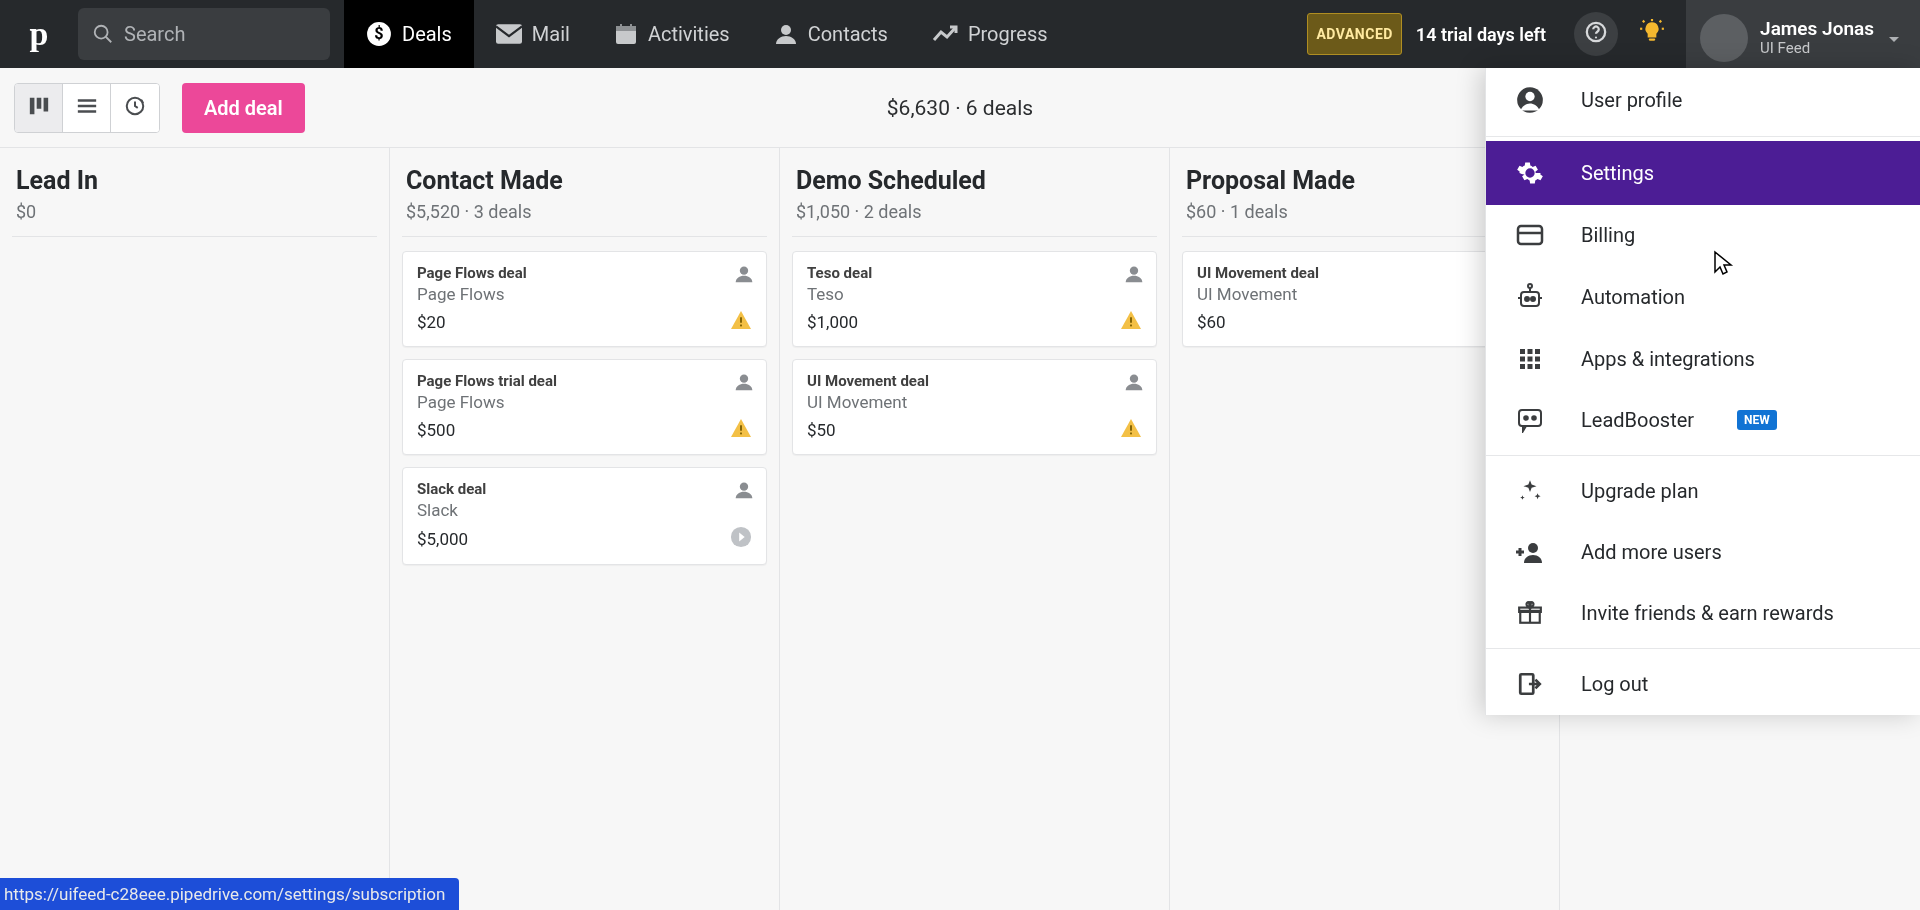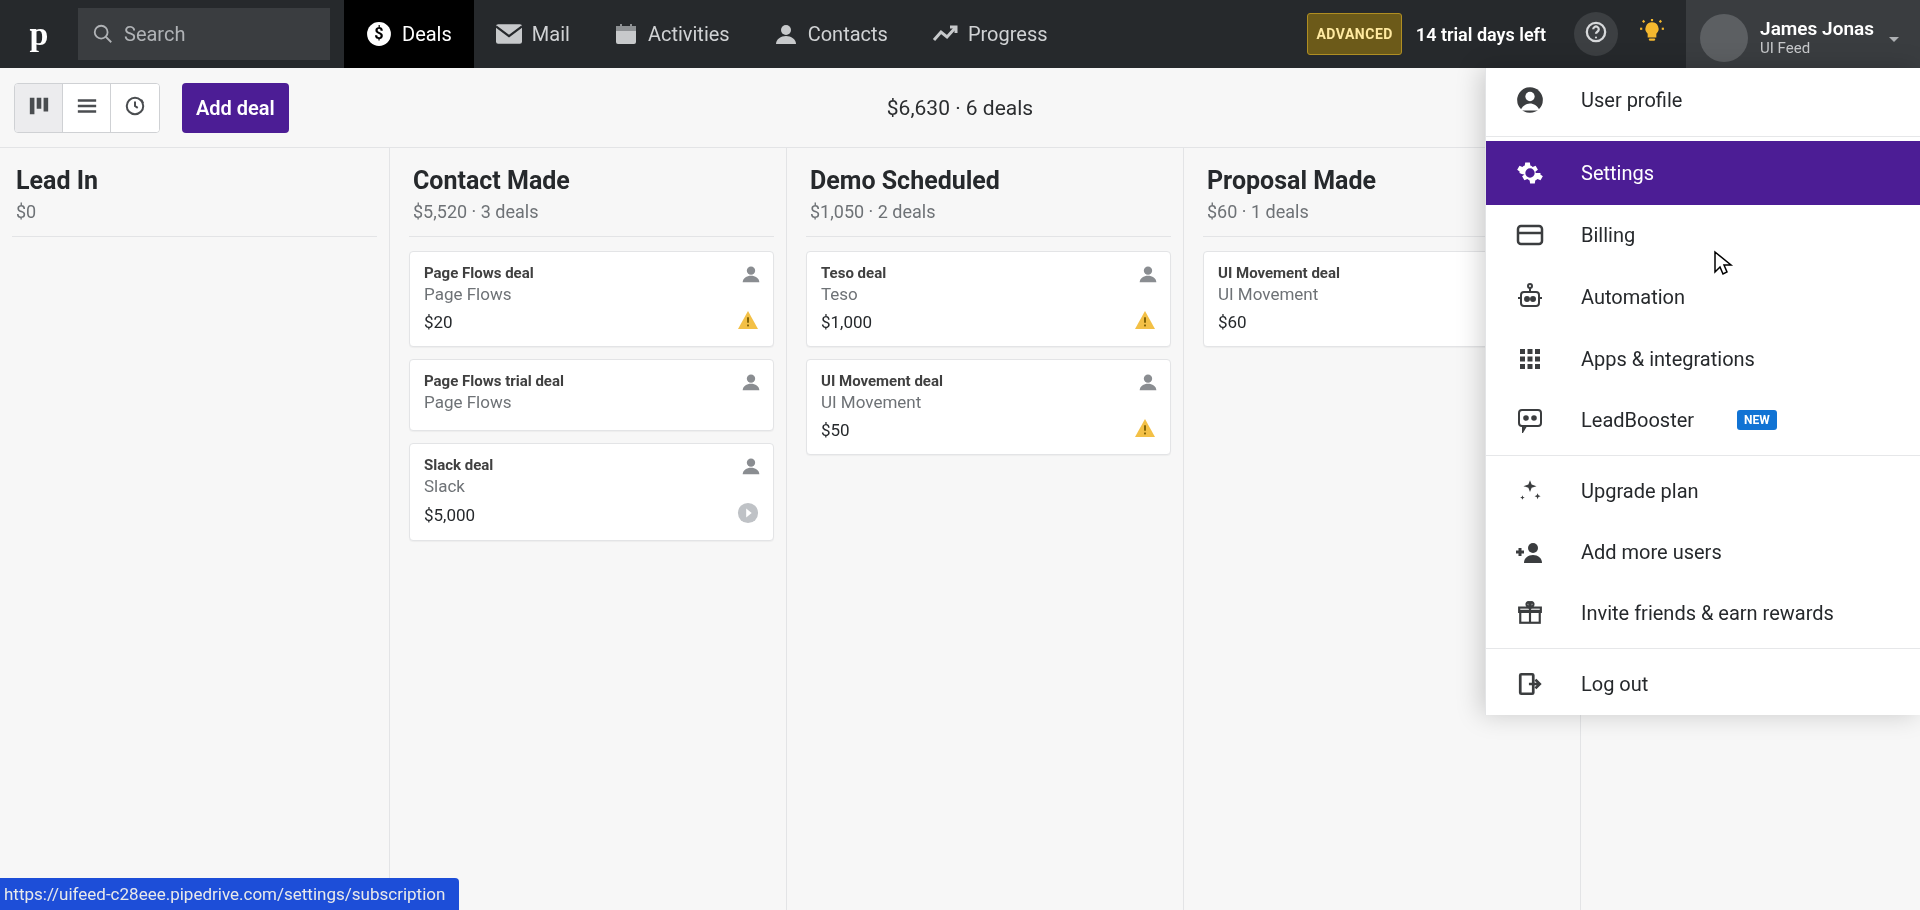--- a/index.html
+++ b/index.html
@@ -1,21 +1,21 @@
 <!DOCTYPE html>
 <html><head>
 <meta charset="utf-8">
 <style>
   * { box-sizing: border-box; margin: 0; padding: 0; font-family: -apple-system, BlinkMacSystemFont, "Segoe UI", Roboto, Helvetica, Arial, sans-serif; }
   body { background: #f7f7f7; width: 1920px; height: 910px; overflow: hidden; position: relative; }
 
   
   .topbar { height: 68px; background: #26292c; display: flex; align-items: center; color: #fff; }
   .logo { width: 78px; display:flex; align-items:center; justify-content:center; font-family: Georgia, serif; font-size: 34px; font-weight:600; color:#fff;}
-  .search-wrap { width: 252px; height: 52px; background: #3a3d40; border-radius: 0; display:flex; align-items:center; padding: 0 14px; margin-right: 14px;}
+  .search-wrap { width: 252px; height: 52px; background: #3a3d40; border-radius: 6px; display:flex; align-items:center; padding: 0 14px; margin-right: 14px;}
   .search-wrap svg { margin-right: 10px; }
   .search-input { background: transparent; border: none; color: #bdbfc2; font-size: 20px; outline:none; width:100%; }
   .search-input::placeholder { color: #b0b3b6; }
 
   .nav { display:flex; align-items:center; height:100%; }
   .nav-item { display:flex; align-items:center; gap:10px; padding: 0 22px; height:100%; color:#d0d2d4; font-size:20px; cursor:pointer;}
   .nav-item.active { background:#000; color:#fff; }
   .nav-item svg { flex:0 0 auto; }
 
   .top-right { margin-left:auto; display:flex; align-items:center; height:100%; }
@@ -29,26 +29,26 @@
   .user-name { font-size:19px; font-weight:600; color:#fff;}
   .user-sub  { font-size:15px; color:#c7c9cb;}
   .caret { margin-left:14px; }
 
   
   .toolbar { height:80px; border-bottom:1px solid #e3e4e6; display:flex; align-items:center; padding: 0 14px;}
   .seg { display:flex; border:1px solid #cfd1d4; border-radius:4px; overflow:hidden; background:#fff;}
   .seg button { width:48px; height:48px; background:#fff; border:none; border-right:1px solid #cfd1d4; display:flex;align-items:center;justify-content:center; cursor:pointer;}
   .seg button:last-child{border-right:none;}
   .seg button.active { background:#ececee; }
-  .add-deal { margin-left:22px; height:50px; padding:0 14px; background:#4c1d95; color:#fff; border:none; border-radius:4px; font-size:20px; font-weight:600; cursor:pointer;}
+  .add-deal { margin-left:22px; height:50px; padding:0 22px; background:#ec4899; color:#fff; border:none; border-radius:4px; font-size:20px; font-weight:600; cursor:pointer;}
   .pipeline-summary { position:absolute; left:50%; transform:translateX(-50%); font-size:21px; color:#2b2d2f;}
   .sales-pill { margin-left:auto; height:50px; border:1px solid #cfd1d4; border-radius:4px; background:#fff; display:flex; align-items:center; padding:0 16px; gap:10px; font-size:20px; font-weight:600; cursor:pointer;}
 
   
-  .board { display:flex; height:calc(100% - 148px);gap:7px; }
+  .board { display:flex; height:calc(100% - 148px); }
   .col { flex:0 0 390px; border-right:1px solid #e3e4e6; padding: 18px 12px 0 12px; }
   .col-header { padding: 0 4px 14px 4px; border-bottom:1px solid #e3e4e6; margin-bottom:14px;}
   .col-title { font-size:25px; font-weight:700; color:#26292c; margin-bottom:6px;}
   .col-sub { font-size:18px; color:#6e7276;}
   .card { background:#fff; border:1px solid #e3e4e6; border-radius:4px; padding:12px 14px; margin-bottom:12px; box-shadow:0 1px 1px rgba(0,0,0,.04); position:relative; cursor:pointer;}
   .card-title { font-size:15px; font-weight:700; color:#404040; margin-bottom:2px;}
   .card-org   { font-size:17px; color:#6e7276; margin-bottom:6px;}
   .card-row { display:flex; align-items:center; justify-content:space-between;}
   .card-val { font-size:17px; color:#26292c;}
   .card-head-icon { position:absolute; top:12px; right:12px;}
@@ -234,20 +234,28 @@
             </svg></span>
         </div>
       </div>
       <div class="card">
         <span class="card-head-icon"><svg width="20" height="20" viewBox="0 0 24 24" fill="#8a8d91">
             <circle cx="12" cy="8" r="5"></circle>
             <path d="M2 22c0-5 5-8 10-8s10 3 10 8"></path>
           </svg></span>
         <div class="card-title">Page Flows trial deal</div>
         <div class="card-org">Page Flows</div>
+        <div class="card-row">
+          <span class="card-val">$500</span>
+          <span class="status-ico"><svg width="22" height="20" viewBox="0 0 24 22" fill="#f3c046">
+              <path d="M12 1 23 21H1z"></path>
+              <rect x="11" y="8" width="2" height="6" fill="#7a5c00"></rect>
+              <rect x="11" y="16" width="2" height="2" fill="#7a5c00"></rect>
+            </svg></span>
+        </div>
       </div>
       <div class="card">
         <span class="card-head-icon"><svg width="20" height="20" viewBox="0 0 24 24" fill="#8a8d91">
             <circle cx="12" cy="8" r="5"></circle>
             <path d="M2 22c0-5 5-8 10-8s10 3 10 8"></path>
           </svg></span>
         <div class="card-title">Slack deal</div>
         <div class="card-org">Slack</div>
         <div class="card-row">
           <span class="card-val">$5,000</span>

